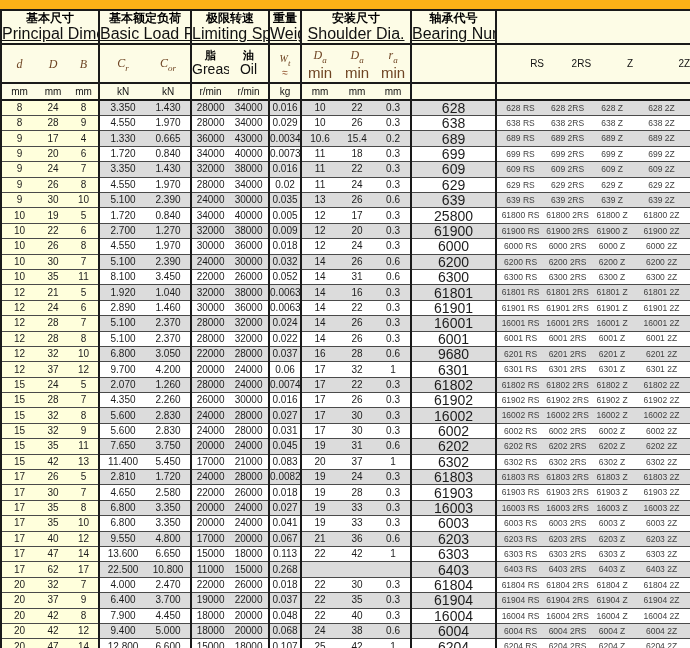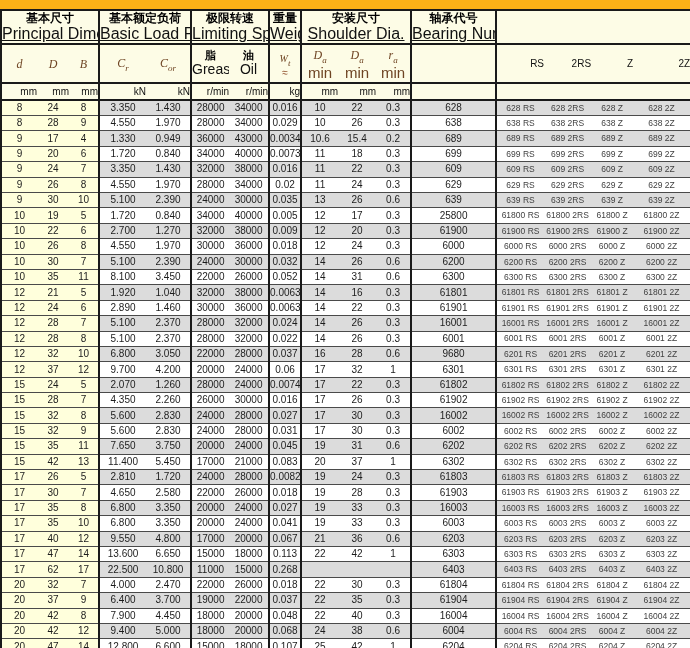--- a/index.html
+++ b/index.html
@@ -4,36 +4,36 @@
 <style>
   html,body{margin:0;padding:0;background:#fff;}
   .page{width:690px;height:648px;background:#ffffff;font-family:"Liberation Sans",sans-serif;overflow:hidden;}
   .accent{height:9px;background:#fbb117;}
   table{border-collapse:collapse;table-layout:fixed;width:690px;border:2px solid #1a1a1a;}
   th,td{padding:0;margin:0;text-align:center;vertical-align:middle;overflow:hidden;white-space:nowrap;}
   .gr{border-right:2px solid #1a1a1a;}
   thead th{background:#fdfce6;font-weight:normal;color:#111;}
   tr.grouprow th{height:29px;border-bottom:2px solid #1a1a1a;}
   tr.subrow th{height:31px;border-bottom:2px solid #1a1a1a;}
-  tr.unitrow th{height:15px;border-bottom:2px solid #1a1a1a;font-size:10px;color:#111;text-align:right;}
+  tr.unitrow th{height:15px;border-bottom:2px solid #1a1a1a;font-size:10px;color:#111;}
   .cn{font-weight:bold;font-size:12px;line-height:1.2;color:#000;}
   .en{font-size:16px;line-height:1.1;color:#111;text-decoration:underline;}
   .cn-s{font-weight:bold;font-size:11px;line-height:1.2;color:#000;}
   .en-s{font-size:14px;line-height:1.1;color:#111;}
   .sym{font-family:"Liberation Serif",serif;font-style:italic;font-size:12px;color:#6e4423;}
   .symsub{font-family:"Liberation Serif",serif;font-style:italic;font-size:9px;color:#6e4423;}
   .min{font-size:15px;color:#6e4423;line-height:1.1;}
   .approx{font-size:10px;color:#8a4520;line-height:1;}
   .rs-h{font-size:10px;color:#111;text-align:right;}
   tbody td{border-bottom:1px solid #4a4a4a;height:14.4px;font-size:10px;line-height:1;color:#1c1c1c;background:#ffffff;}
   tbody tr.g td{background:#dcdcdc;}
   tbody td.ylw{background:#ffffdc;}
   tbody tr.g td.ylw{background:#ffffdc;}
   tbody td.sfx{font-size:8.5px;color:#3f3f3f;}
-  tbody td.bn{font-size:10px;}
+  tbody td.bn{font-size:14px;}
 </style>
 </head>
 <body>
 
 <div class="page">
   <div class="accent"></div>
 
   <table>
     <colgroup>
       <col style="width:36px">
@@ -172,21 +172,21 @@
           <td class="sfx">638 RS</td>
           <td class="sfx">638 2RS</td>
           <td class="sfx">638 Z</td>
           <td class="sfx">638 2Z</td>
         </tr>
         <tr class="g">
           <td class="ylw">9</td>
           <td class="ylw">17</td>
           <td class="ylw gr">4</td>
           <td>1.330</td>
-          <td class="gr">0.949</td>
+          <td class="gr">0.665</td>
           <td>36000</td>
           <td class="gr">43000</td>
           <td class="gr">0.0034</td>
           <td>10.6</td>
           <td>15.4</td>
           <td class="gr">0.2</td>
           <td class="bn gr">689</td>
           <td class="sfx">689 RS</td>
           <td class="sfx">689 2RS</td>
           <td class="sfx">689 Z</td>

